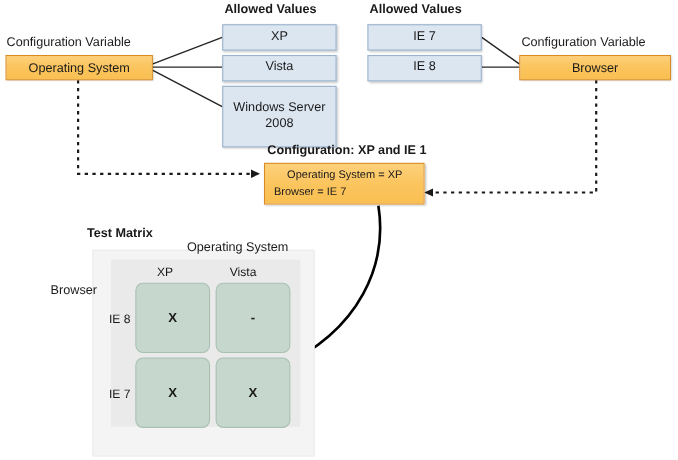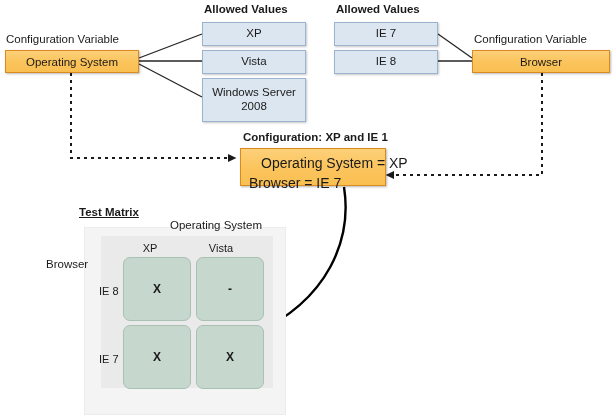--- a/index.html
+++ b/index.html
@@ -66,21 +66,21 @@
   }
 
   
   .config-box {
     position: absolute;
     box-sizing: border-box;
     background: linear-gradient(to bottom, #fdd07a 0%, #fbc45c 55%, #f9bf52 100%);
     border: 1px solid #d98b1f;
     box-shadow: 1px 1px 2px rgba(0,0,0,0.28);
     padding: 4px 10px 4px 8px;
-    font-size: 14px;
+    font-size: 10px;
     color: #1a1a1a;
   }
   .config-line {
     white-space: nowrap;
     line-height: 1.45;
   }
   .config-line.l1 { text-align: left; padding-left: 12px; }
   .config-line.l2 { text-align: left; padding-right: 14px; }
 
   
@@ -166,40 +166,40 @@
   <div class="lbl" style="left:6px; top:33px;">Configuration Variable</div>
 
   <div class="var-box" style="left:5px; top:50px; width:134px; height:23px;">Operating System</div>
 
   <div class="lbl bold" style="left:204px; top:3px;">Allowed Values</div>
 
   <div class="val-box" style="left:202px; top:22px; width:104px; height:24px;">XP</div>
 
   <div class="val-box" style="left:202px; top:50px; width:104px; height:24px;">Vista</div>
 
-  <div class="val-box" style="left:202px; top:78px; width:104px; height:44px;">Windows Server 2008</div>
+  <div class="val-box" style="left:202px; top:78px; width:104px; height:56px;">Windows Server 2008</div>
 
   <div class="lbl bold" style="left:336px; top:3px;">Allowed Values</div>
 
   <div class="val-box" style="left:334px; top:22px; width:104px; height:24px;">IE 7</div>
 
   <div class="val-box" style="left:334px; top:50px; width:104px; height:24px;">IE 8</div>
 
   <div class="lbl" style="left:474px; top:33px;">Configuration Variable</div>
 
   <div class="var-box" style="left:472px; top:50px; width:138px; height:23px;">Browser</div>
 
   <div class="lbl bold" style="left:243px; top:131px;">Configuration: XP and IE 1</div>
 
   <div class="config-box" style="left:240px; top:148px; width:146px; height:38px;">
     <div class="config-line l1">Operating System = XP</div>
     <div class="config-line l2">Browser = IE 7</div>
   </div>
 
-  <div class="lbl bold" style="left:79px; top:206px;text-decoration:underline;">Test Matrix</div>
+  <div class="lbl bold" style="left:79px; top:206px;">Test Matrix</div>
 
   <div class="matrix-outer" style="left:84px; top:227px; width:202px; height:188px;"></div>
 
   <div class="matrix-inner" style="left:101px; top:236px; width:172px; height:152px;"></div>
 
   <div class="axis-title" style="left:170px; top:219px;">Operating System</div>
 
   <div class="axis-title" style="left:46px; top:258px;">Browser</div>
 
   <div class="col-head" style="left:122px; top:242px; width:56px;">XP</div>

